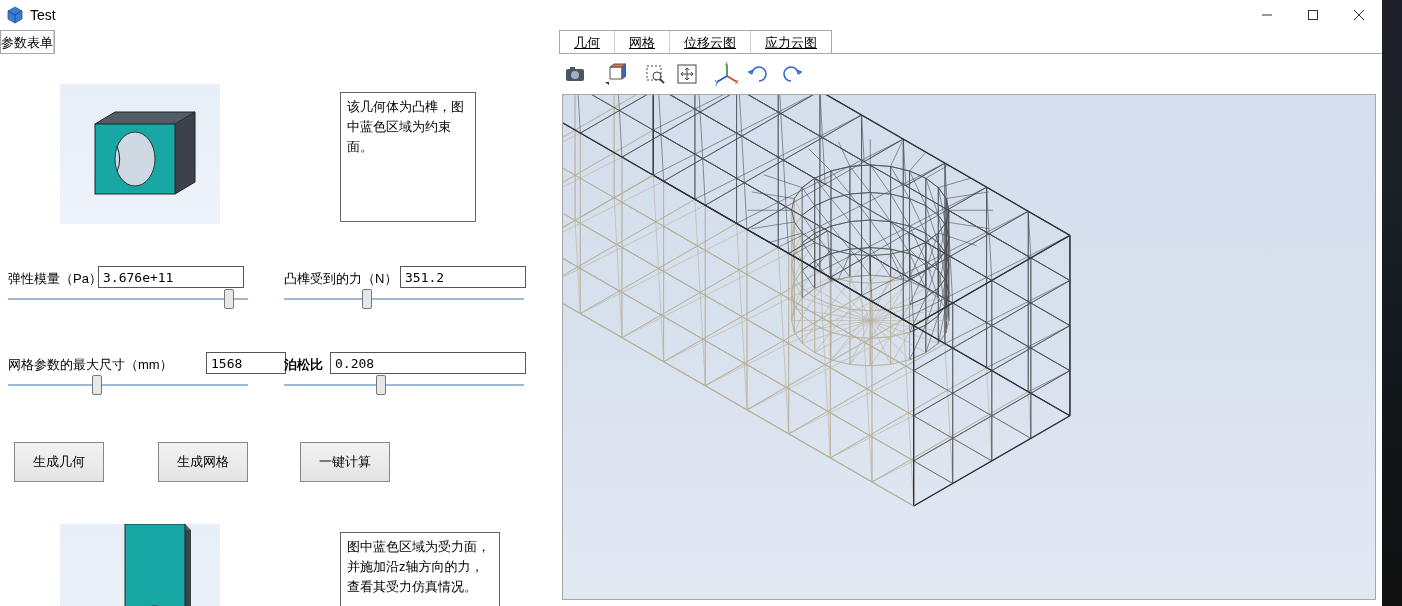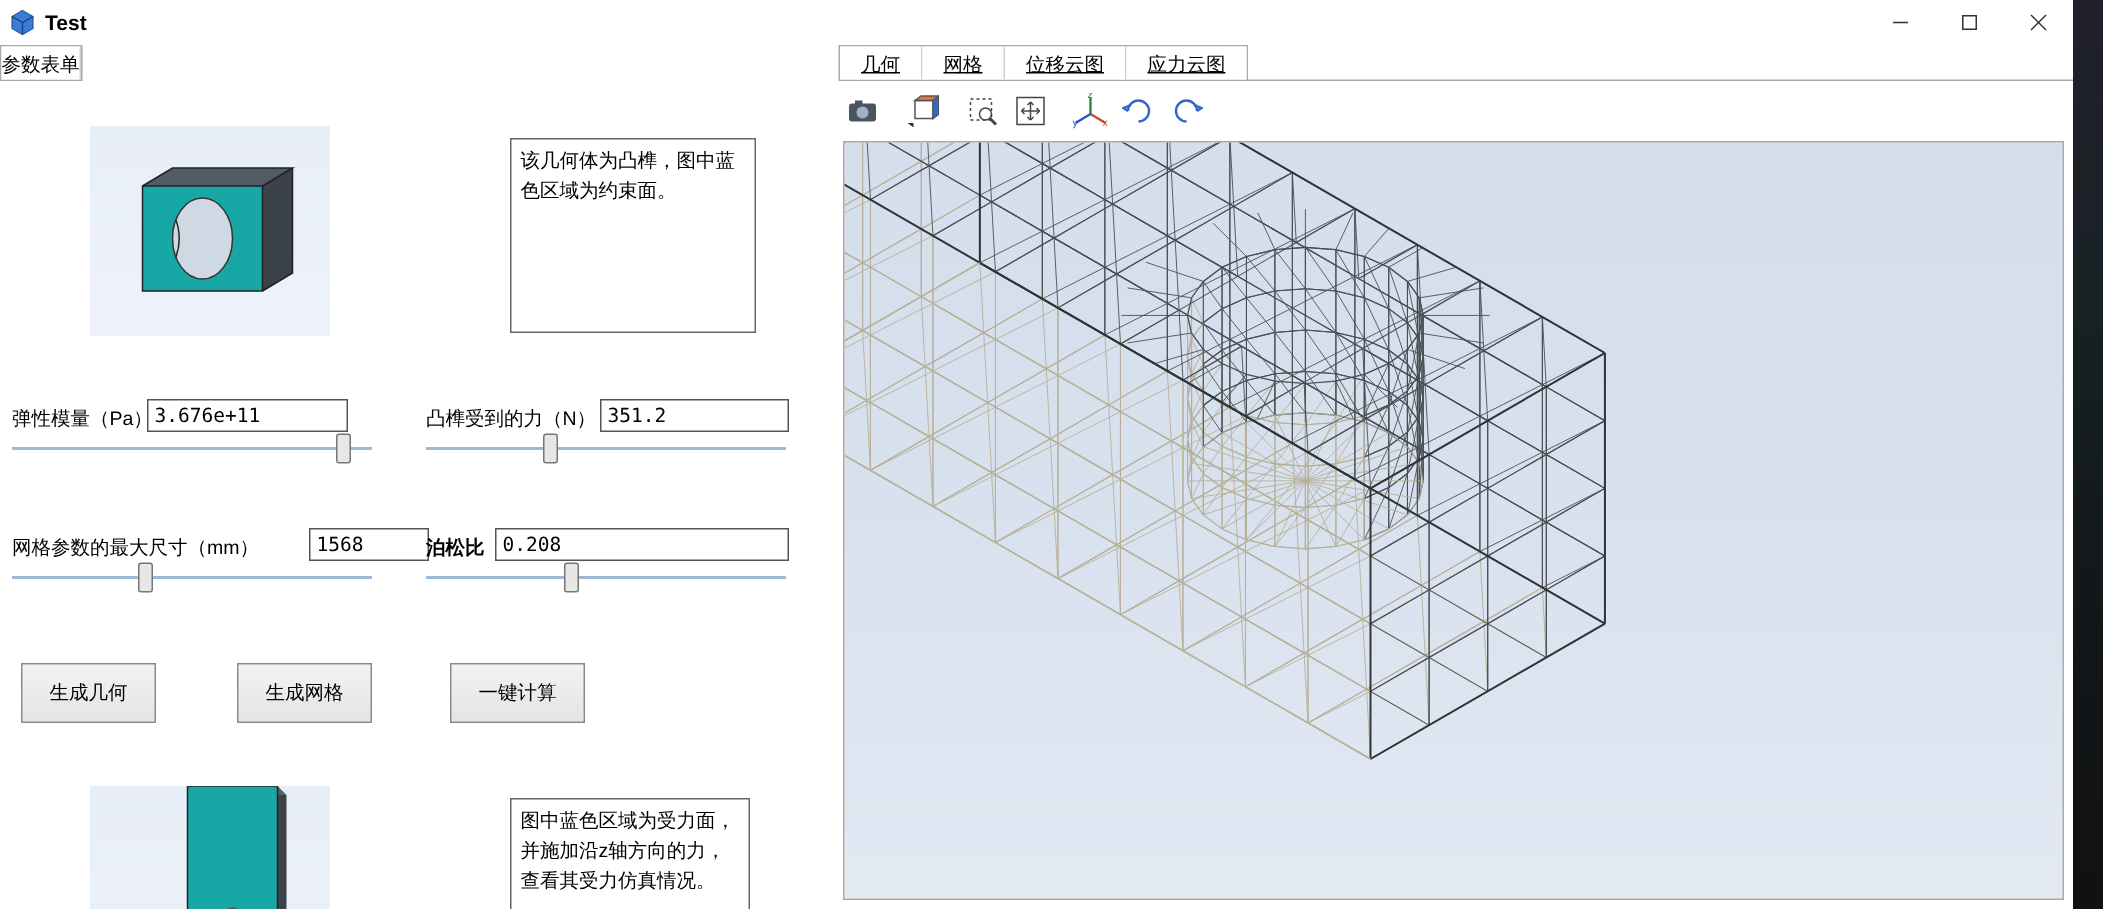--- a/index.html
+++ b/index.html
@@ -30,21 +30,20 @@
     height:606px;
     background:linear-gradient(to bottom,#202028,#1a2226 30%,#12181c 60%,#111 100%);
   }
   
   .titlebar {
     height:30px;
     background:#fff;
     display:flex;
     align-items:center;
     border-bottom:0;
-    font-weight:bold;
   }
   .titlebar .app-icon {
     width:18px; height:18px;
     margin-left:6px;
     display:flex;align-items:center;justify-content:center;
   }
   .titlebar .title {
     margin-left:6px;
     color:#000;
     font-size:14px;
@@ -97,21 +96,21 @@
   }
   
   .preview1 {
     position:absolute; left:60px; top:30px;
     width:160px; height:140px;
     background:linear-gradient(to bottom,#e8eef7,#eef3fa);
     display:flex;align-items:center;justify-content:center;
   }
   .desc-box {
     position:absolute; left:340px; top:38px;
-    width:164px; height:130px;
+    width:136px; height:130px;
     border:1px solid #666;
     padding:4px 6px;
     font-size:13px;
     line-height:1.55;
     background:#fff;
   }
   .param { position:absolute; display:flex; align-items:center; font-size:13px;}
   .param-label { white-space:nowrap; }
   .param-input { border:1px solid #555; height:22px; padding:1px 4px; font-family:monospace,"Microsoft YaHei"; font-size:13px;}
   .slider-track { position:absolute; height:2px; background:#9db7d6;}
@@ -209,21 +208,21 @@
           <polyline points="30,30 50,18 130,18 110,30" fill="none" stroke="#222" stroke-width="1"></polyline>
           <polyline points="130,18 130,88 110,100" fill="none" stroke="#222" stroke-width="1"></polyline>
         </svg>
       </div>
 
       <div class="desc-box">该几何体为凸榫，图中蓝色区域为约束面。</div>
 
       <div class="param" style="left:8px; top:216px;">
         <span class="param-label">弹性模量（Pa）</span>
       </div>
-      <input class="param-input" style="position: absolute; left: 98px; top: 212px; width: 134px;" value="3.676e+11">
+      <input class="param-input" style="position: absolute; left: 98px; top: 212px; width: 146px;" value="3.676e+11">
       <div class="slider-track" style="left:8px;top:244px;width:240px;"></div>
       <div class="slider-thumb" style="left:224px;top:235px;"></div>
 
       <div class="param" style="left:284px; top:216px;">
         <span class="param-label">凸榫受到的力（N）</span>
       </div>
       <input class="param-input" style="position: absolute; left: 400px; top: 212px; width: 126px;" value="351.2">
       <div class="slider-track" style="left:284px;top:244px;width:240px;"></div>
       <div class="slider-thumb" style="left:362px;top:235px;"></div>
 

